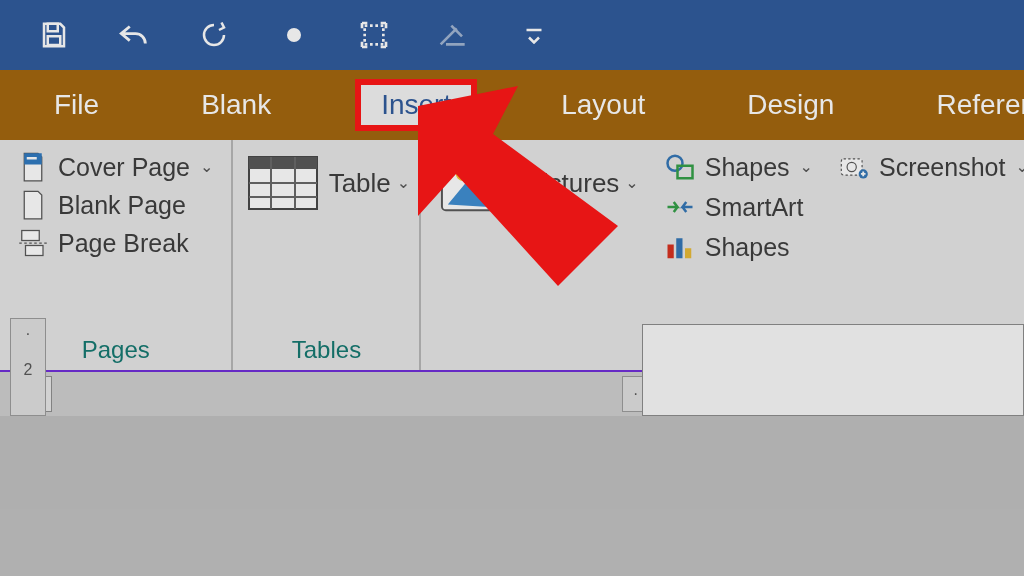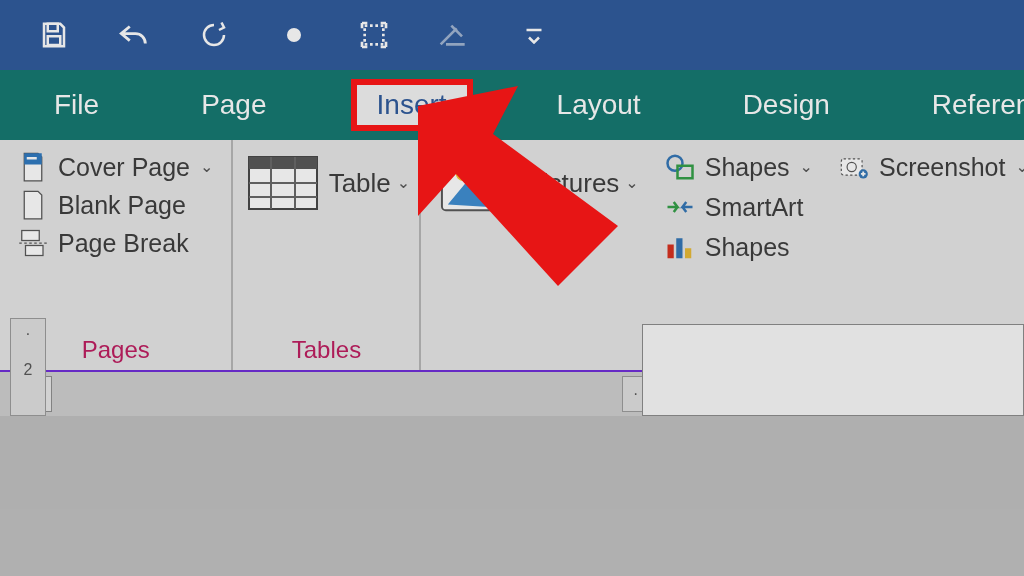--- a/index.html
+++ b/index.html
@@ -4,31 +4,31 @@
 <style>
   html,body{margin:0;padding:0;width:1024px;height:576px;overflow:hidden;
     font-family:"Segoe UI",Arial,sans-serif;background:#c0c0c0;}
   
   .titlebar{height:70px;background:#2b579a;display:flex;align-items:center;
     padding-left:36px;gap:44px;}
   .qat-btn{width:36px;height:36px;display:flex;align-items:center;
     justify-content:center;color:#fff;}
   .qat-btn svg{stroke:#fff;fill:none;stroke-width:2;}
   
-  .tabstrip{height:70px;background:#0f766e;display:flex;align-items:center;
+  .tabstrip{height:70px;background:#a16207;display:flex;align-items:center;
     padding-left:36px;gap:66px;font-size:28px;color:#fff;}
   .tab{padding:6px 18px;cursor:pointer;}
   .tab.active{background:#f3f3f3;color:#2b579a;border:6px solid #ff1010;
     padding:4px 20px;}
   
   .ribbon{height:230px;background:#e6e6e6;border-bottom:2px solid #6d28d9;
     display:flex;}
   .group{display:flex;flex-direction:column;justify-content:space-between;
     border-right:2px solid #b5b5b5;padding:12px 18px 6px;}
-  .group-label{text-align:center;font-size:24px;color:#be185d;padding-top:6px;}
+  .group-label{text-align:center;font-size:24px;color:#0f766e;padding-top:6px;}
   .group-body{flex:1;display:flex;align-items:flex-start;}
   .small-stack{display:flex;flex-direction:column;gap:8px;}
   .small-btn{display:flex;align-items:center;gap:10px;font-size:25px;
     color:#3a3a3a;white-space:nowrap;}
   .small-btn .ic{width:30px;height:30px;display:flex;align-items:center;
     justify-content:center;}
   .big-btn{display:flex;flex-direction:row;align-items:center;gap:6px;
     font-size:26px;color:#3a3a3a;}
   .big-btn .ic{width:80px;height:62px;display:flex;align-items:center;
     justify-content:center;}
@@ -95,21 +95,21 @@
   </div>
   <div class="qat-btn">
     <svg width="20" height="18" viewBox="0 0 16 14">
         <path d="M2 3h12M4 9l4 4 4-4"></path>
       </svg>
   </div>
 </div>
 
 <div class="tabstrip">
   <div class="tab">File</div>
-  <div class="tab">Page</div>
+  <div class="tab">Blank</div>
   <div class="tab active">Insert</div>
   <div class="tab">Layout</div>
   <div class="tab">Design</div>
   <div class="tab">References</div>
 
 </div>
 
 <div class="ribbon">
 
   <div class="group" style="width:238px">

